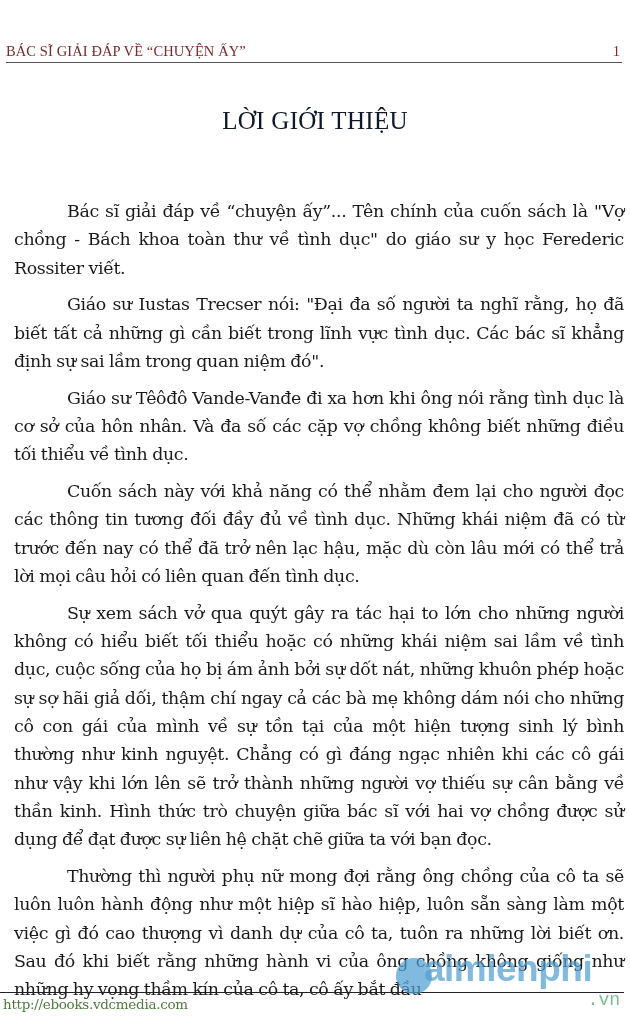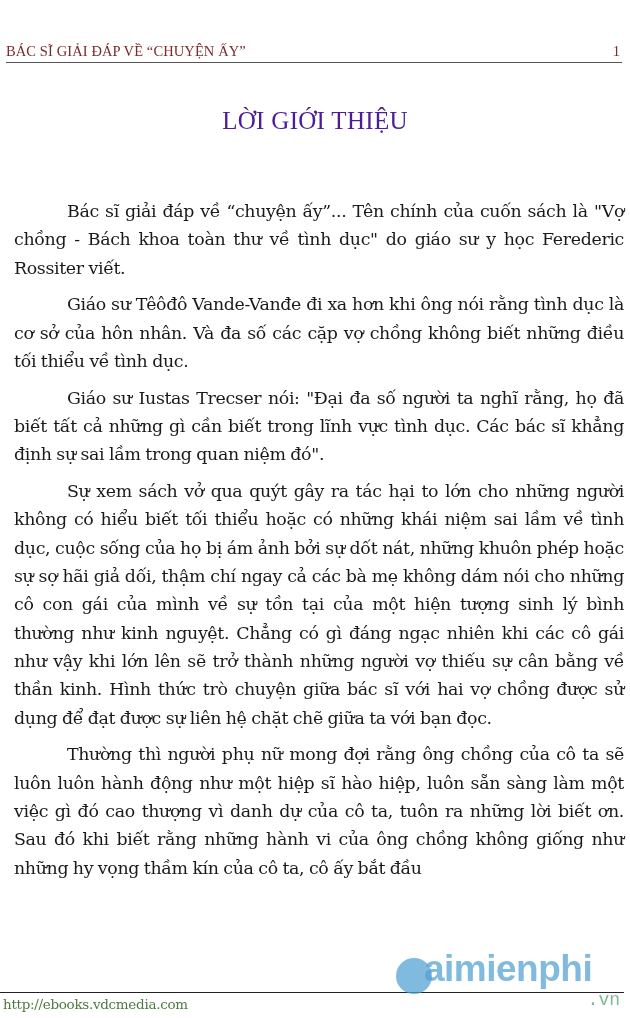--- a/index.html
+++ b/index.html
@@ -18,21 +18,21 @@
       position: absolute; left: 0; top: 3px;
       font-family: "Liberation Serif", serif; font-size: 14.5px;
       color: #7a2a2a; letter-spacing: 0.1px; white-space: nowrap;
     }
     .header-page {
       position: absolute; right: 2px; top: 3px;
       font-family: "Liberation Serif", serif; font-size: 14.5px; color: #7a2a2a;
     }
     .chapter-title {
       position: absolute; left: 0; right: 0; top: 107px; text-align: center;
-      font-family: "Liberation Serif", serif; font-size: 25px; color: #4c1d95;
+      font-family: "Liberation Serif", serif; font-size: 25px; color: #0f172a;
       letter-spacing: 0.3px;
     }
     .body-text {
       position: absolute; left: 14px; right: 6px; top: 197px;
       font-family: "DejaVu Serif", serif; font-size: 17.4px; line-height: 28.3px;
       text-align: justify; letter-spacing: -0.35px; word-spacing: -0.5px;
     }
     .body-text p { margin: 0 0 8.5px 0; text-indent: 53px; }
     .footer-rule {
       position: absolute; left: 0; right: 6px; top: 992px; height: 0;
@@ -68,22 +68,23 @@
 
 <div class="header">
   <span class="header-title">BÁC SĨ GIẢI ĐÁP VỀ “CHUYỆN ẤY”</span>
   <span class="header-page">1</span>
 </div>
 
 <h1 class="chapter-title" style="margin:0;font-weight:normal;">LỜI GIỚI THIỆU</h1>
 
 <div class="body-text">
   <p>Bác sĩ giải đáp về “chuyện ấy”... Tên chính của cuốn sách là "Vợ chồng - Bách khoa toàn thư về tình dục" do giáo sư y học Ferederic Rossiter viết.</p>
+  <p>Giáo sư Iustas Trecser nói: "Đại đa số người ta nghĩ rằng, họ đã biết tất cả những gì cần biết trong lĩnh vực tình dục. Các bác sĩ khẳng định sự sai lầm trong quan niệm đó".</p>
   <p>Giáo sư Têôđô Vande-Vanđe đi xa hơn khi ông nói rằng tình dục là cơ sở của hôn nhân. Và đa số các cặp vợ chồng không biết những điều tối thiểu về tình dục.</p>
-  <p>Giáo sư Iustas Trecser nói: "Đại đa số người ta nghĩ rằng, họ đã biết tất cả những gì cần biết trong lĩnh vực tình dục. Các bác sĩ khẳng định sự sai lầm trong quan niệm đó".</p>
+  <p>Cuốn sách này với khả năng có thể nhằm đem lại cho người đọc các thông tin tương đối đầy đủ về tình dục. Những khái niệm đã có từ trước đến nay có thể đã trở nên lạc hậu, mặc dù còn lâu mới có thể trả lời mọi câu hỏi có liên quan đến tình dục.</p>
   <p>Sự xem sách vở qua quýt gây ra tác hại to lớn cho những người không có hiểu biết tối thiểu hoặc có những khái niệm sai lầm về tình dục, cuộc sống của họ bị ám ảnh bởi sự dốt nát, những khuôn phép hoặc sự sợ hãi giả dối, thậm chí ngay cả các bà mẹ không dám nói cho những cô con gái của mình về sự tồn tại của một hiện tượng sinh lý bình thường như kinh nguyệt. Chẳng có gì đáng ngạc nhiên khi các cô gái như vậy khi lớn lên sẽ trở thành những người vợ thiếu sự cân bằng về thần kinh. Hình thức trò chuyện giữa bác sĩ với hai vợ chồng được sử dụng để đạt được sự liên hệ chặt chẽ giữa ta với bạn đọc.</p>
   <p>Thường thì người phụ nữ mong đợi rằng ông chồng của cô ta sẽ luôn luôn hành động như một hiệp sĩ hào hiệp, luôn sẵn sàng làm một việc gì đó cao thượng vì danh dự của cô ta, tuôn ra những lời biết ơn. Sau đó khi biết rằng những hành vi của ông chồng không giống như những hy vọng thầm kín của cô ta, cô ấy bắt đầu</p>
 </div>
 
 <div class="footer-rule"></div>
 <a class="footer-url">http://ebooks.vdcmedia.com</a>
 
 <div class="watermark">
   <span class="wm-circle"></span>
   <span class="wm-text">aimienphi</span>

